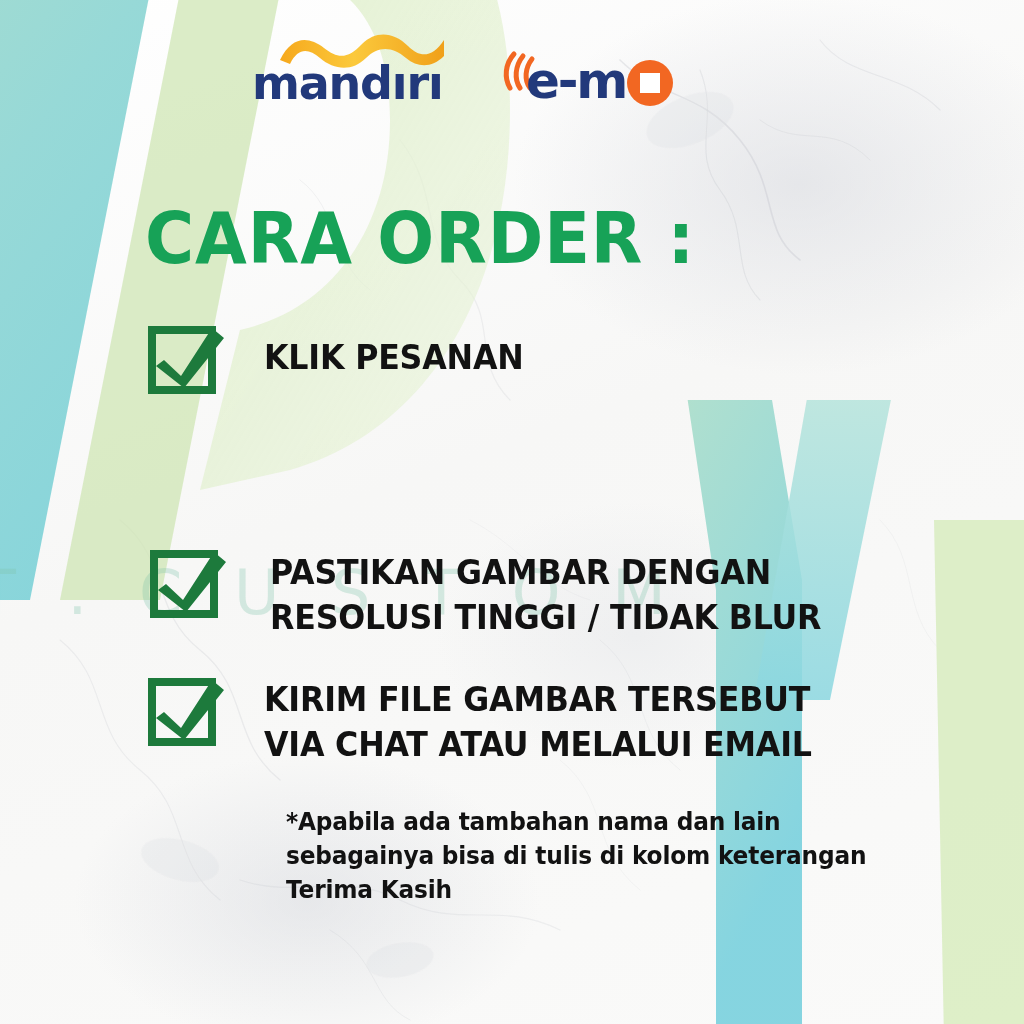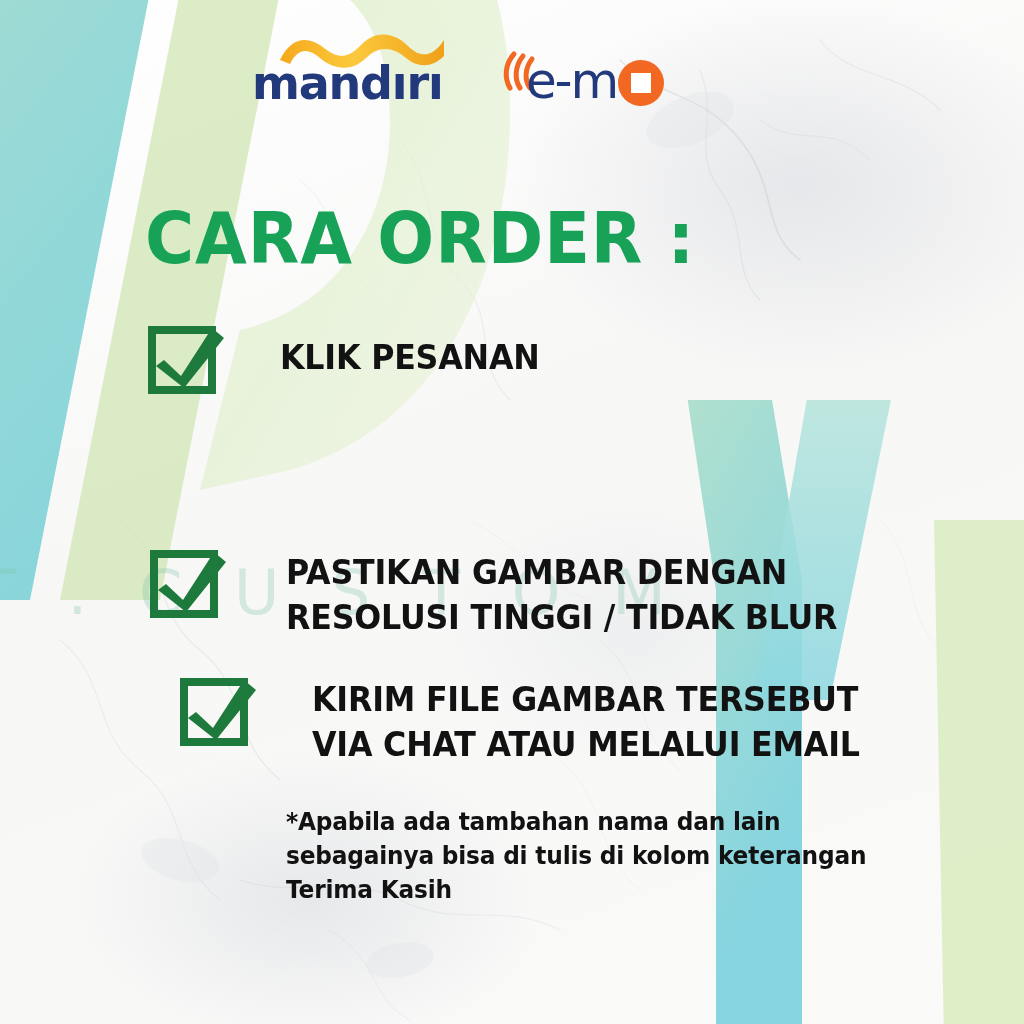--- a/index.html
+++ b/index.html
@@ -77,21 +77,21 @@
     color: #22397b;
     line-height: 1;
   }
   .logo-emoney { position: relative; width: 268px; height: 78px; }
   .logo-emoney .arcs { position:absolute; left: -2px; top: 14px; }
   .logo-emoney .word {
     position: absolute;
     left: 22px; top: 22px;
     font-family: "DejaVu Sans", sans-serif;
     font-size: 50px;
-    font-weight: 400;
+    font-weight: 700;
     letter-spacing: -2.2px;
     color: #22397b;
     line-height: 1;
     white-space: nowrap;
     display: flex;
     align-items: center;
   }
   .logo-emoney .o-mark {
     display: inline-block;
     position: relative;
@@ -121,21 +121,21 @@
     letter-spacing: 1px;
     color: #17a257;
     line-height: 1;
     white-space: nowrap;
     transform: scaleX(0.93);
     transform-origin: left center;
   }
 
   
   .list { position: absolute; left: 0; top: 0; width: 100%; height: 100%; }
-  .item { position: absolute; display: flex; align-items: flex-start; gap: 16px; }
+  .item { position: absolute; display: flex; align-items: flex-start; }
   .cb { flex: 0 0 auto; }
   .item-text {
     font-family: "DejaVu Sans", sans-serif;
     font-weight: 700;
     font-size: 33px;
     line-height: 1.35;
     color: #121212;
     letter-spacing: -0.2px;
     white-space: pre-line;
     transform: scaleX(0.96);
@@ -144,21 +144,21 @@
 
   .item-1 { left: 148px; top: 318px; }
   .item-1 .item-text { margin-left: 34px; margin-top: 18px; }
 
   .item-2 { left: 148px; top: 405px; }
   .item-2 .item-text { margin-left: 34px; margin-top: 10px; }
 
   .item-3 { left: 150px; top: 542px; }
   .item-3 .item-text { margin-left: 38px; margin-top: 9px; }
 
-  .item-4 { left: 148px; top: 670px; margin-left: 32px; }
+  .item-4 { left: 148px; top: 670px; }
   .item-4 .item-text { margin-left: 34px; margin-top: 8px; }
 
   
   .footnote {
     position: absolute;
     left: 286px;
     top: 805px;
     font-family: "DejaVu Sans", sans-serif;
     font-weight: 700;
     font-size: 24px;

